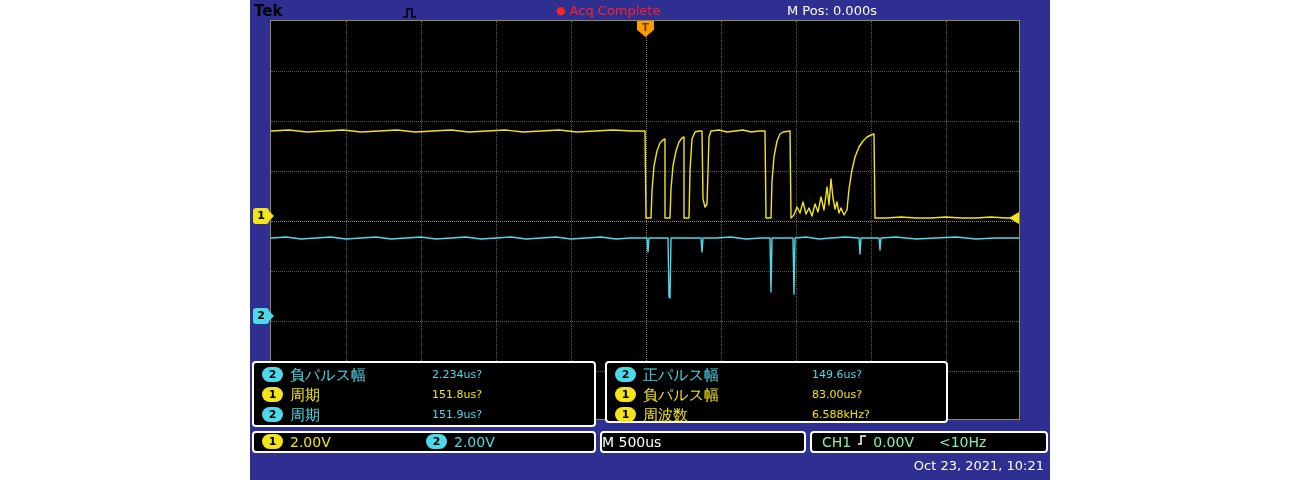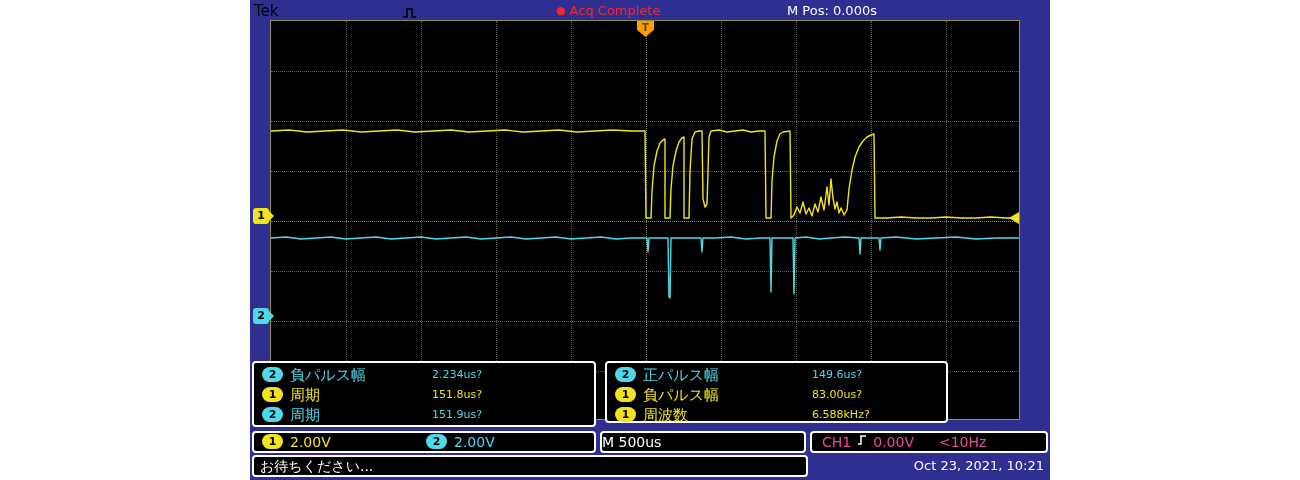--- a/index.html
+++ b/index.html
@@ -1,19 +1,19 @@
 <!DOCTYPE html>
 <html style="--bezel: #2f2f92; --ch1: #f2e41c; --ch2: #4ed9ea; --alert: #ff2222; --trigger: #ff9d00; --grid: #5c5c48;"><head>
 <meta charset="utf-8">
 <style>
   *{margin:0;padding:0;box-sizing:border-box}
   html,body{width:1300px;height:480px;background:#ffffff;font-family:"DejaVu Sans","Liberation Sans",sans-serif;overflow:hidden}
   .scope{position:absolute;left:250px;top:0;width:800px;height:480px;background:var(--bezel)}
   
-  .tek{position:absolute;left:4px;top:2px;font-weight:normal;font-size:15px;color:#000}
+  .tek{position:absolute;left:4px;top:2px;font-weight:bold;font-size:15px;color:#000}
   .hdr-pulse{position:absolute;left:152px;top:4px}
   .acq{position:absolute;left:306px;top:3px;color:var(--alert);font-size:13px;font-weight:normal;white-space:nowrap}
   .acq .dot{margin-right:4px;font-size:11px;vertical-align:1px}
   .mpos{position:absolute;left:537px;top:3px;color:#fff;font-size:13px;white-space:nowrap}
   
   .graticule{position:absolute;left:20px;top:20px;width:750px;height:400px;background:#000;border:1px solid #8f8f3e}
   .gl{position:absolute;z-index:1}
   .gl.v{top:0;bottom:0;width:0;border-left:1px dotted var(--grid)}
   .gl.h{left:0;right:0;height:0;border-top:1px dotted var(--grid)}
   .gl.c{border-color:#84845e}
@@ -39,21 +39,21 @@
   .c1{color:var(--ch1)} .c2{color:var(--ch2)}
   
   .sbox{position:absolute;top:431px;height:22px;background:#000;border:2px solid #fff;border-radius:4px;z-index:7}
   .sbox .badge{top:1px}
   .chset{left:2px;width:344px}
   .chset .sval{position:absolute;top:0;font-size:14px;line-height:18px;white-space:nowrap}
   .chset .v1{left:36px}
   .chset .badge.b2x{left:172px}
   .chset .v2{left:200px}
   .tbox{left:350px;width:206px;color:#fff;font-size:14px;line-height:18px;white-space:nowrap}
-  .trbox{left:560px;width:238px;color:#ec4899;font-size:14px;line-height:18px;padding-left:10px;display:flex;align-items:center;gap:6px;white-space:nowrap}
+  .trbox{left:560px;width:238px;color:#86efac;font-size:14px;line-height:18px;padding-left:10px;display:flex;align-items:center;gap:6px;white-space:nowrap}
   .freq{margin-left:19px}
   
   .bbox{position:absolute;left:2px;top:455px;width:556px;height:22px;background:#000;border:2px solid #fff;border-radius:4px;color:#fff;font-size:14px;line-height:18px;padding-left:6px;z-index:7;white-space:nowrap}
   .datetime{position:absolute;left:558px;top:455px;width:240px;height:22px;color:#fff;font-size:13px;line-height:22px;text-align:right;padding-right:4px;white-space:nowrap}
 </style>
 </head>
 <body>
 
 <div class="scope">
 
@@ -144,18 +144,15 @@
     <span>CH1</span>
     <span>
       <svg width="10" height="14" viewBox="0 0 10 14">
           <path d="M1 11 H4 V3 H9" stroke="#fff" fill="none" stroke-width="1.5"></path>
         </svg>
     </span>
     <span>0.00V</span>
     <span class="freq">&lt;10Hz</span>
   </div>
 
-  <div class="bbox">
-    <span>お待ちください...</span>
-  </div>
   <div class="datetime">Oct 23, 2021, 10:21</div>
 
 </div>
 
 </body></html>

